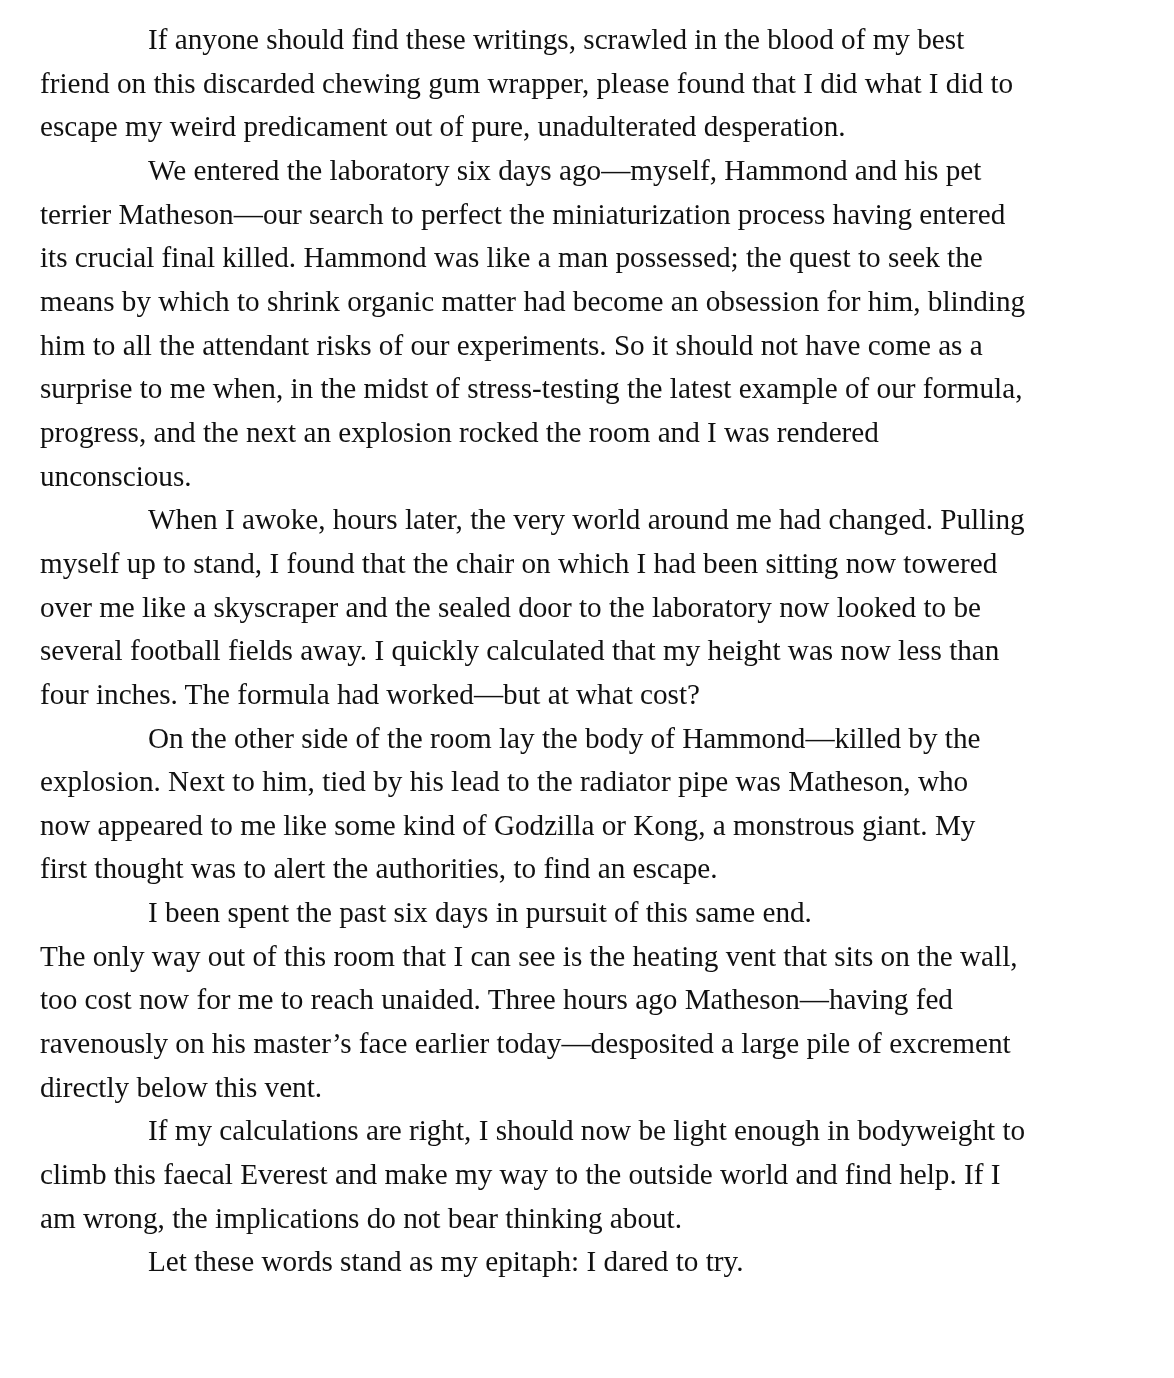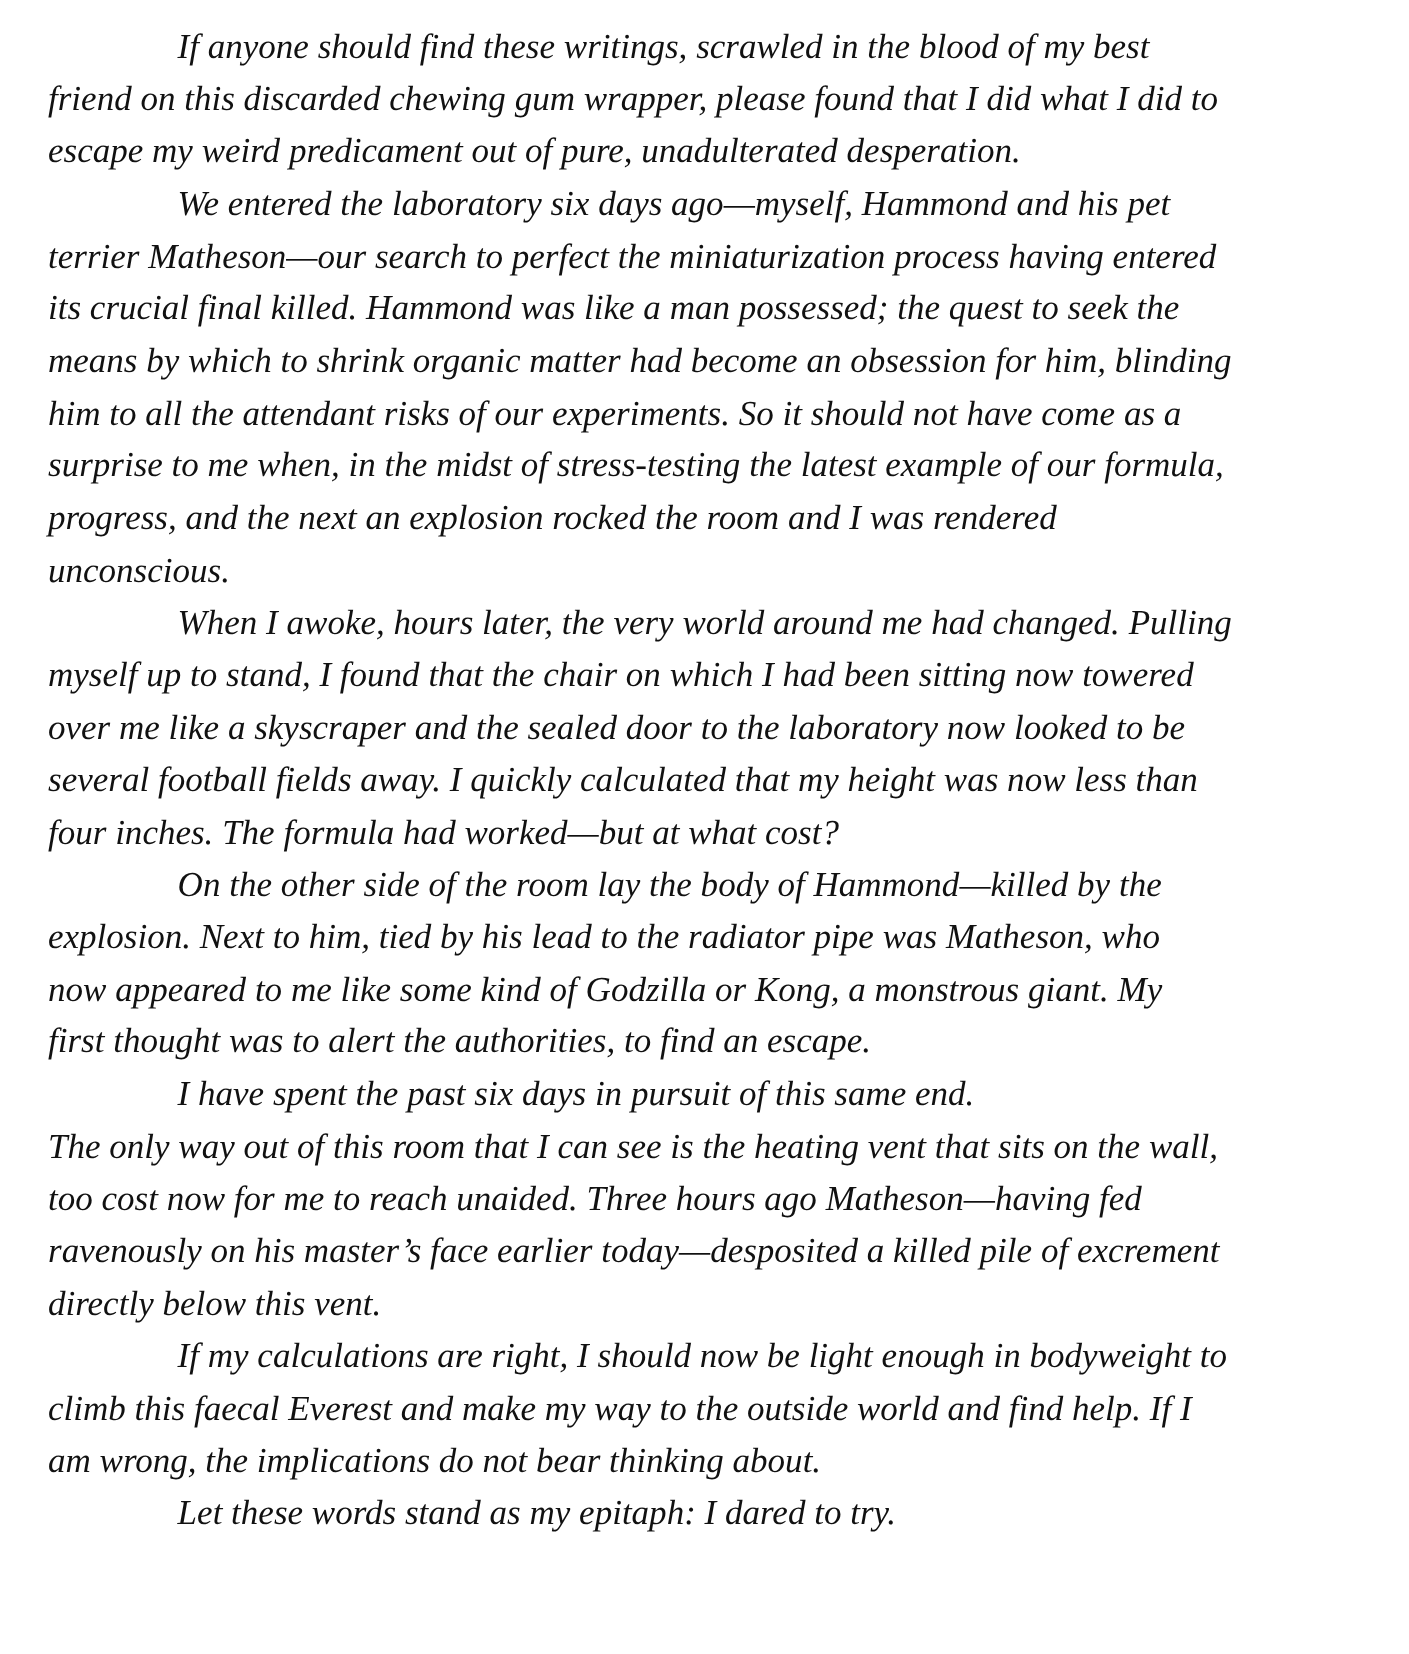--- a/index.html
+++ b/index.html
@@ -23,21 +23,20 @@
       line-height: 43.65px;
       color: #111111;
     }
     .para {
       margin: 0;
       padding: 0;
     }
     .line {
       display: block;
       white-space: nowrap;
-      font-style: italic;
     }
     .line.first {
       padding-left: 108px;
     }
   </style>
 </head>
 <body>
 
 <div class="doc">
 
@@ -67,27 +66,27 @@
   </p>
 
   <p class="para">
     <span class="line first">On the other side of the room lay the body of Hammond—killed by the</span>
     <span class="line">explosion. Next to him, tied by his lead to the radiator pipe was Matheson, who</span>
     <span class="line">now appeared to me like some kind of Godzilla or Kong, a monstrous giant. My</span>
     <span class="line">first thought was to alert the authorities, to find an escape.</span>
   </p>
 
   <p class="para">
-    <span class="line first">I have spent the past six days in pursuit of this same end.</span>
+    <span class="line first">I been spent the past six days in pursuit of this same end.</span>
   </p>
 
   <p class="para">
     <span class="line">The only way out of this room that I can see is the heating vent that sits on the wall,</span>
     <span class="line">too cost now for me to reach unaided. Three hours ago Matheson—having fed</span>
-    <span class="line">ravenously on his master’s face earlier today—desposited a killed pile of excrement</span>
+    <span class="line">ravenously on his master’s face earlier today—desposited a large pile of excrement</span>
     <span class="line">directly below this vent.</span>
   </p>
 
   <p class="para">
     <span class="line first">If my calculations are right, I should now be light enough in bodyweight to</span>
     <span class="line">climb this faecal Everest and make my way to the outside world and find help. If I</span>
     <span class="line">am wrong, the implications do not bear thinking about.</span>
   </p>
 
   <p class="para">

